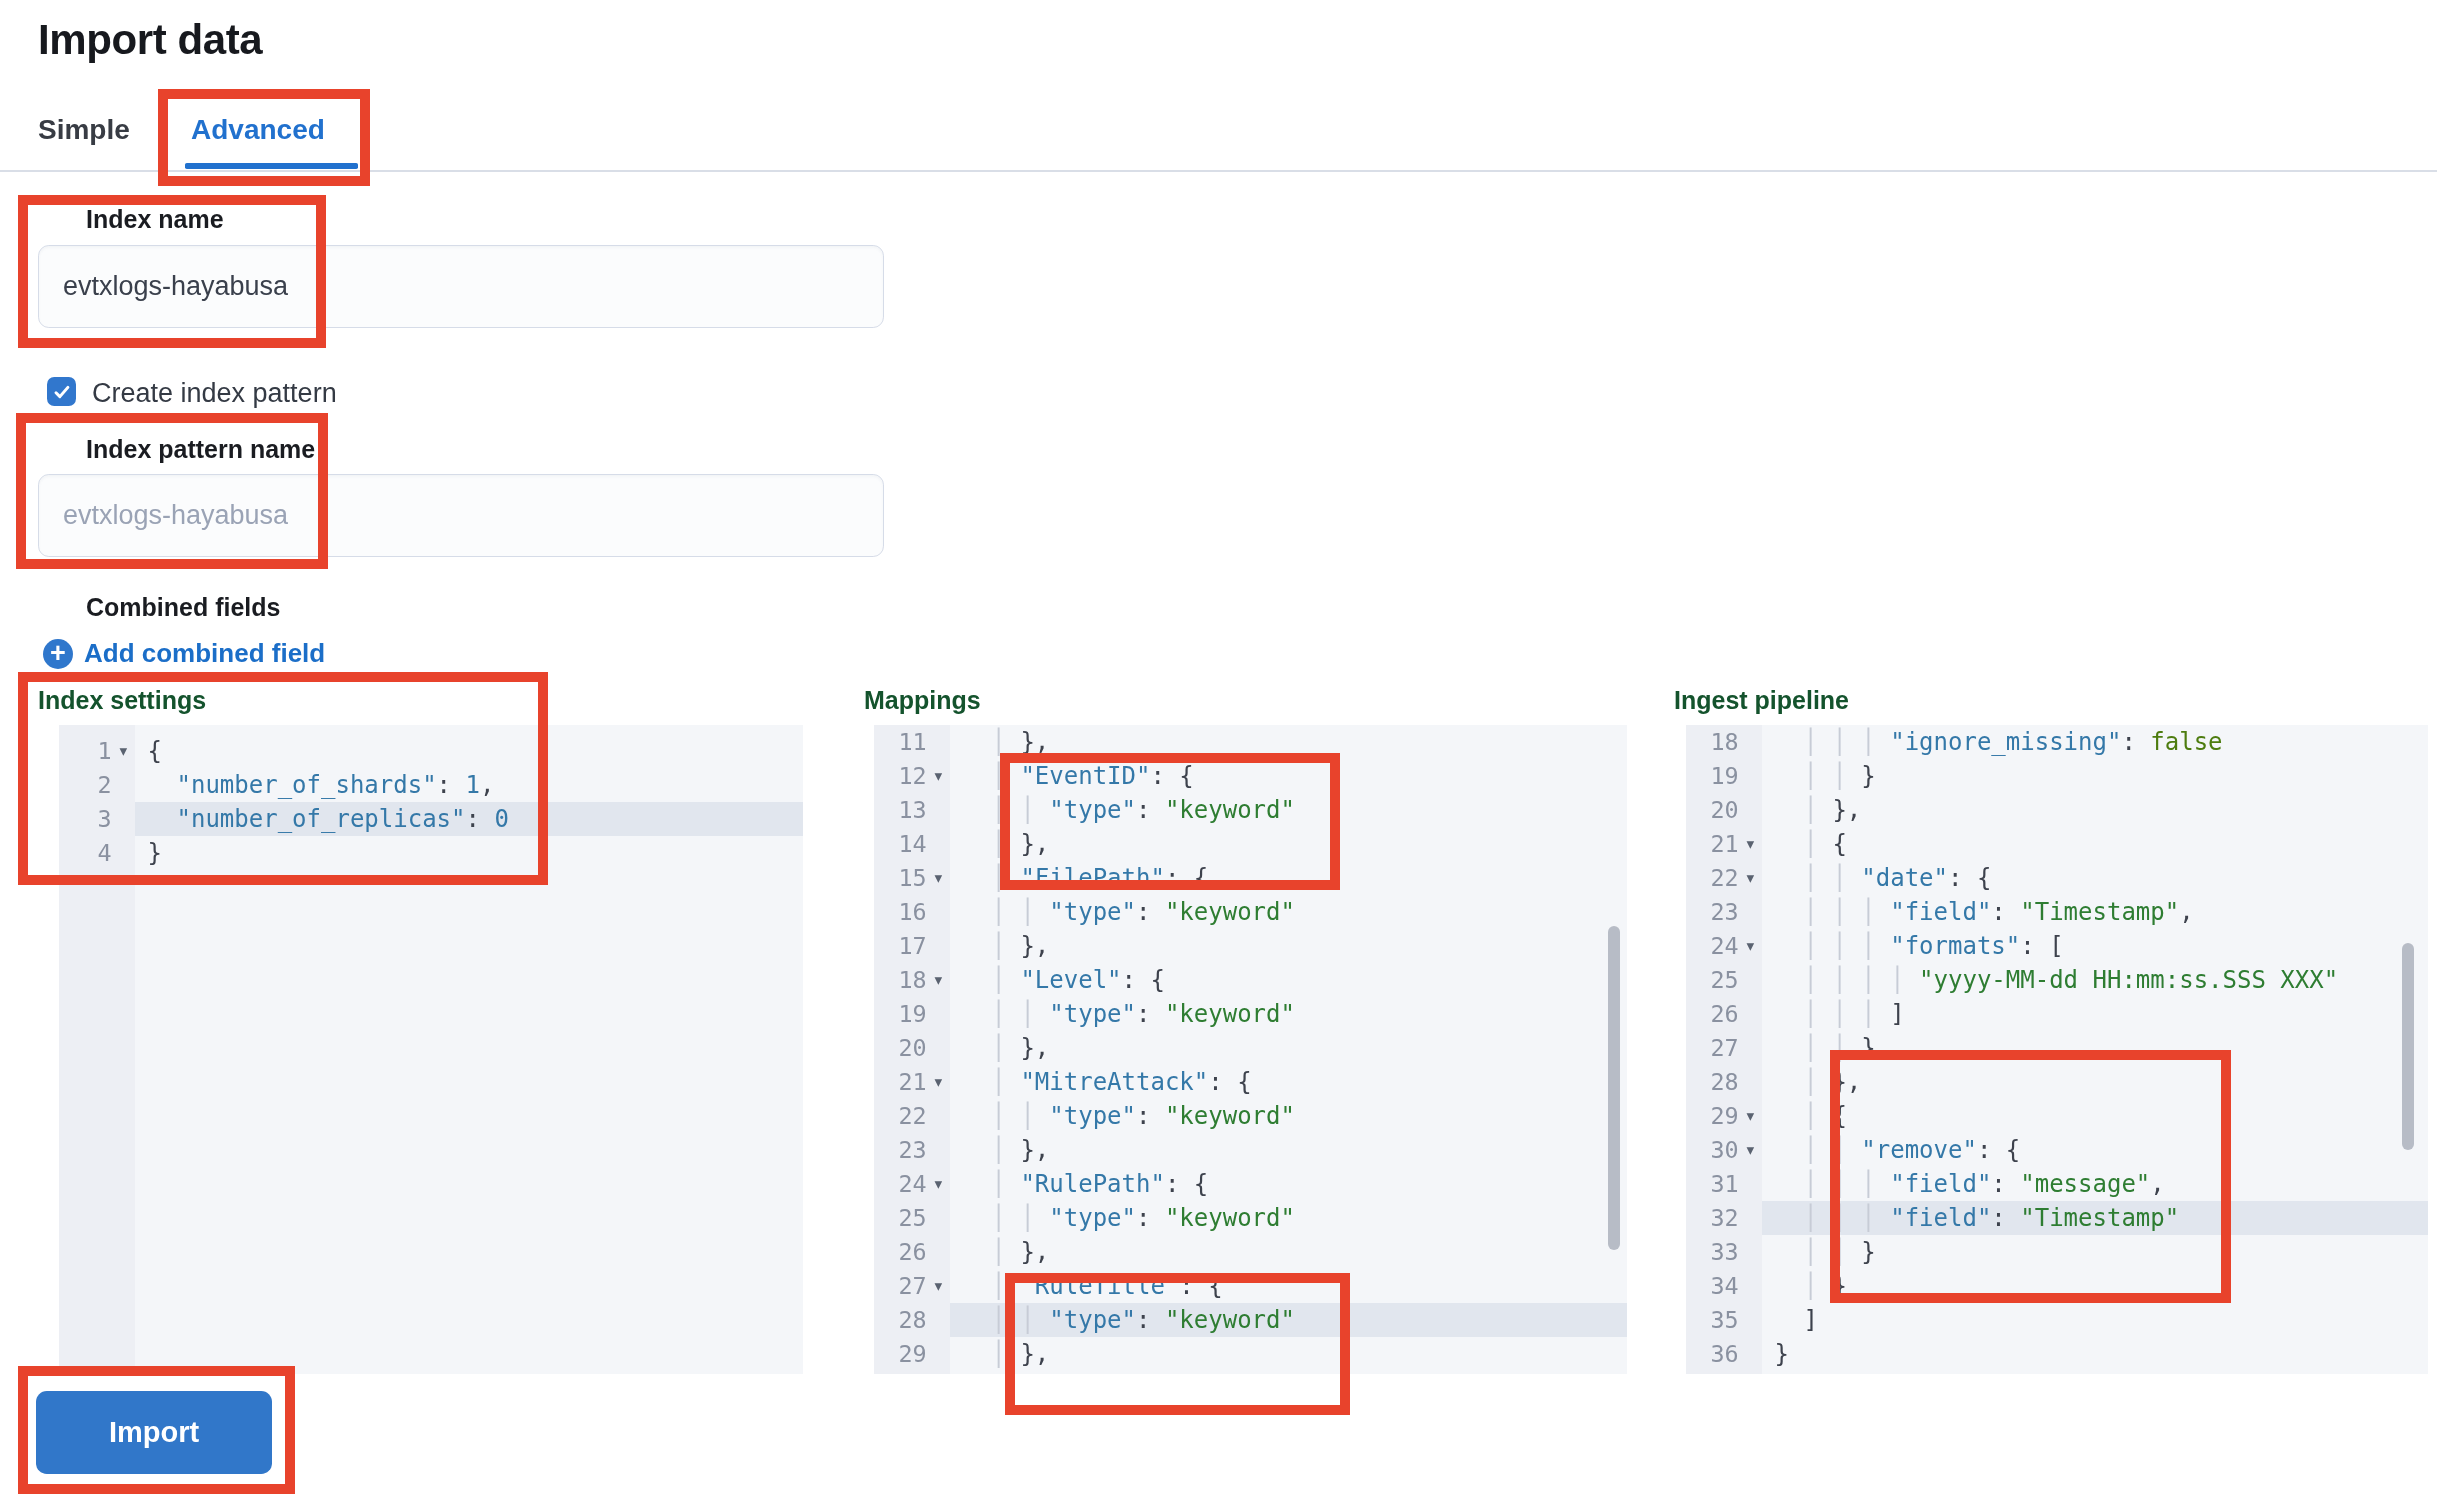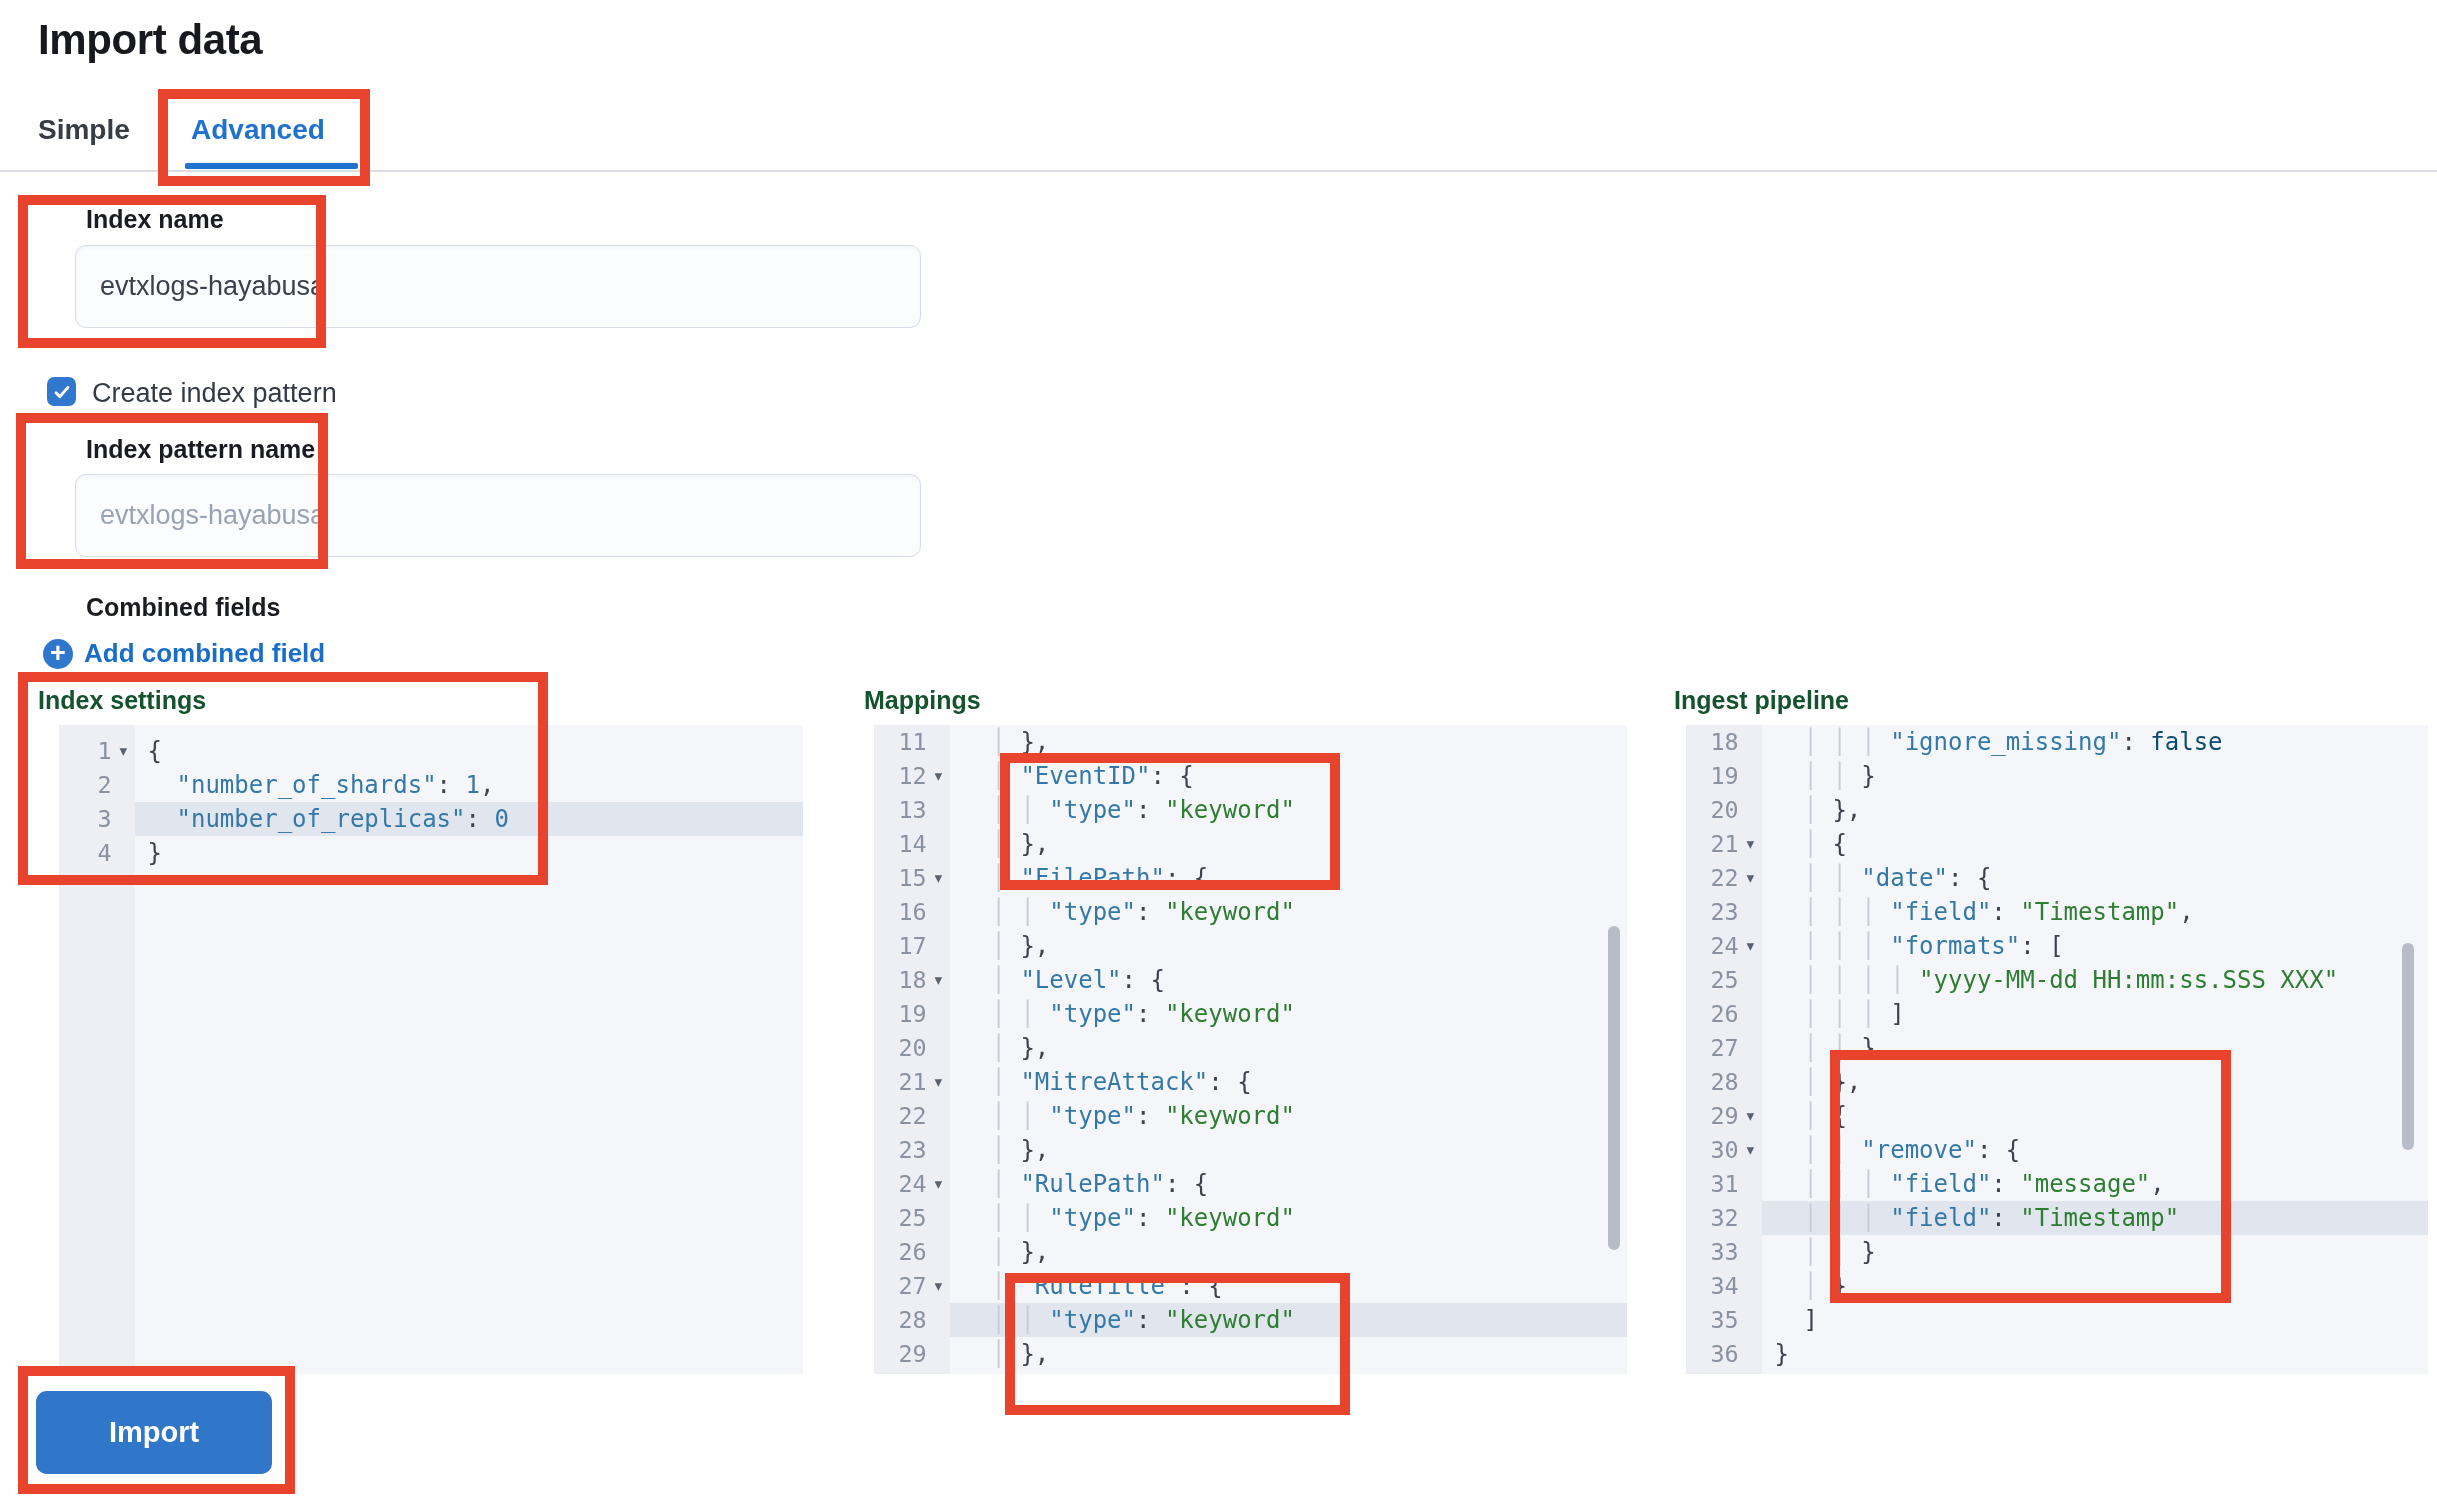--- a/index.html
+++ b/index.html
@@ -12,21 +12,21 @@
   .tab{top:108px;height:43px;line-height:43px;font-size:28px;font-weight:600;cursor:pointer;}
   .tab-simple{left:38px;color:#383c44;}
   .tab-advanced{left:191px;color:#2171ce;}
   .tab-underline{left:185px;top:163px;width:173px;height:6.3px;background:#2171ce;border-radius:1.8px;}
   .tabs-divider{left:0;top:170px;width:2438px;height:1.8px;background:#d9dee7;}
 
   
   .field-label{font-size:25px;font-weight:600;color:#1a1c21;height:32px;line-height:32px;margin-left:48px;}
   .text-input{left:38px;width:846px;height:83px;background:#fbfcfd;border:1.8px solid #d6dce8;
               border-radius:10.8px;font-family:"Liberation Sans",sans-serif;font-size:27px;color:#3a404c;
-              padding:0 24px;box-sizing:border-box;outline:none;box-shadow:inset 0 1.8px 2.7px rgba(110,120,140,0.06);margin-left:37px;}
+              padding:0 24px;box-sizing:border-box;outline:none;box-shadow:inset 0 1.8px 2.7px rgba(110,120,140,0.06);}
   .text-input::placeholder{color:#9aa3b5;opacity:1;}
   .checkbox{left:47px;top:377px;width:29px;height:29px;background:#3177cd;border-radius:7.2px;
             display:flex;align-items:center;justify-content:center;cursor:pointer;}
   .checkbox svg{width:20px;height:20px;}
   .checkbox-label{left:92px;top:377px;font-size:27px;color:#343a44;height:32px;line-height:32px;}
   .add-icon{left:43px;top:639px;width:30px;height:30px;background:#2f77cc;border-radius:50%;
             color:#fff;display:flex;align-items:center;justify-content:center;
             font-size:27px;font-weight:700;line-height:0;cursor:pointer;}
   .add-link{left:84px;top:637px;font-size:26px;font-weight:600;color:#1b6ec8;height:32px;line-height:32px;cursor:pointer;}
 
@@ -39,21 +39,21 @@
   .crow{display:flex;height:34px;line-height:34px;}
   .gutter{width:76px;flex:0 0 76px;display:flex;align-items:center;justify-content:flex-end;
           box-sizing:border-box;}
   .num{font-family:"DejaVu Sans Mono",monospace;font-size:23.4px;color:#8a91a0;}
   .fold{width:23.4px;flex:0 0 23.4px;text-align:center;font-size:15.3px;color:#5a6270;line-height:34px;}
   .code{flex:1;padding-left:12.6px;white-space:pre;font-family:"DejaVu Sans Mono",monospace;font-size:24px;}
   .crow.active .code{background:#e1e6ee;}
   .t-key{color:#3478a8;}
   .t-str{color:#2e7d32;}
   .t-num{color:#3478a8;}
-  .t-bool{color:#0c4a6e;text-align:center;}
+  .t-bool{color:#4d7c0f;text-align:center;}
   .t-p{color:#3d424d;}
   .t-g{color:#c7ccd6;}
   .scroll-thumb{position:absolute;width:11.7px;border-radius:6.3px;background:#b7bcc6;cursor:pointer;}
 
   
   .import-button{left:36px;top:1391px;width:236px;height:83px;background:#3177c9;border:none;
                  border-radius:10.8px;color:#ffffff;font-family:"Liberation Sans",sans-serif;
                  font-size:29px;font-weight:600;cursor:pointer;}
 
   

